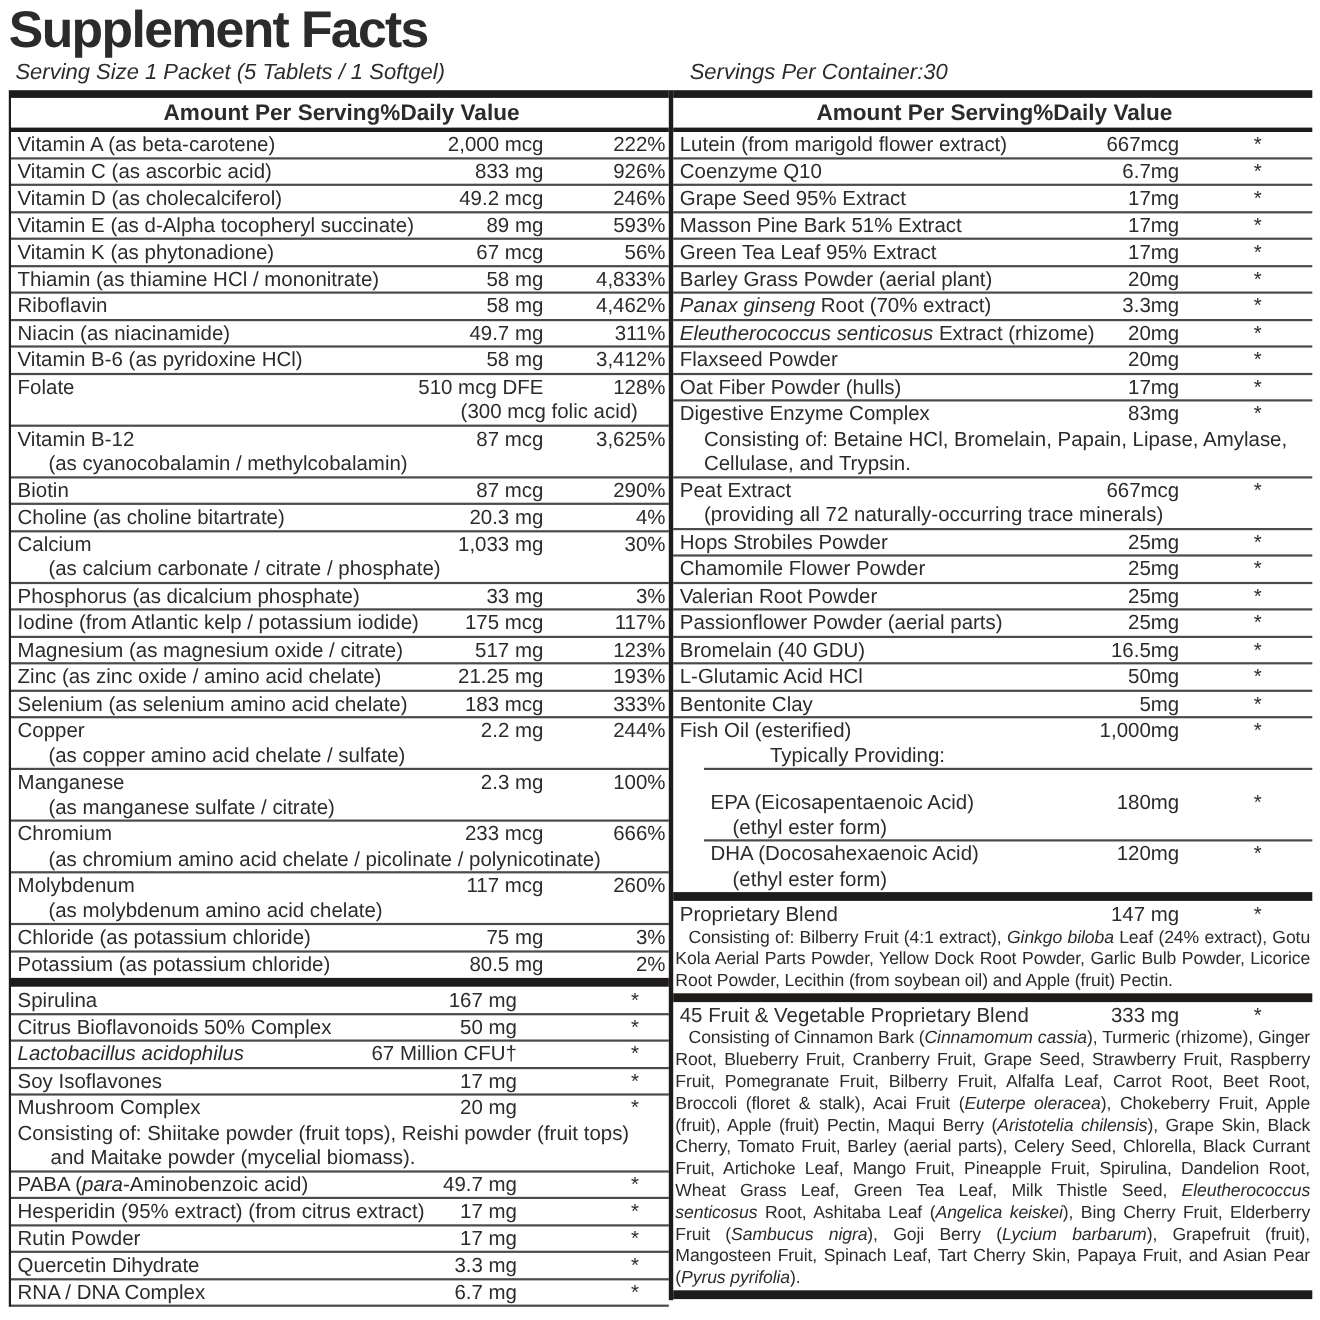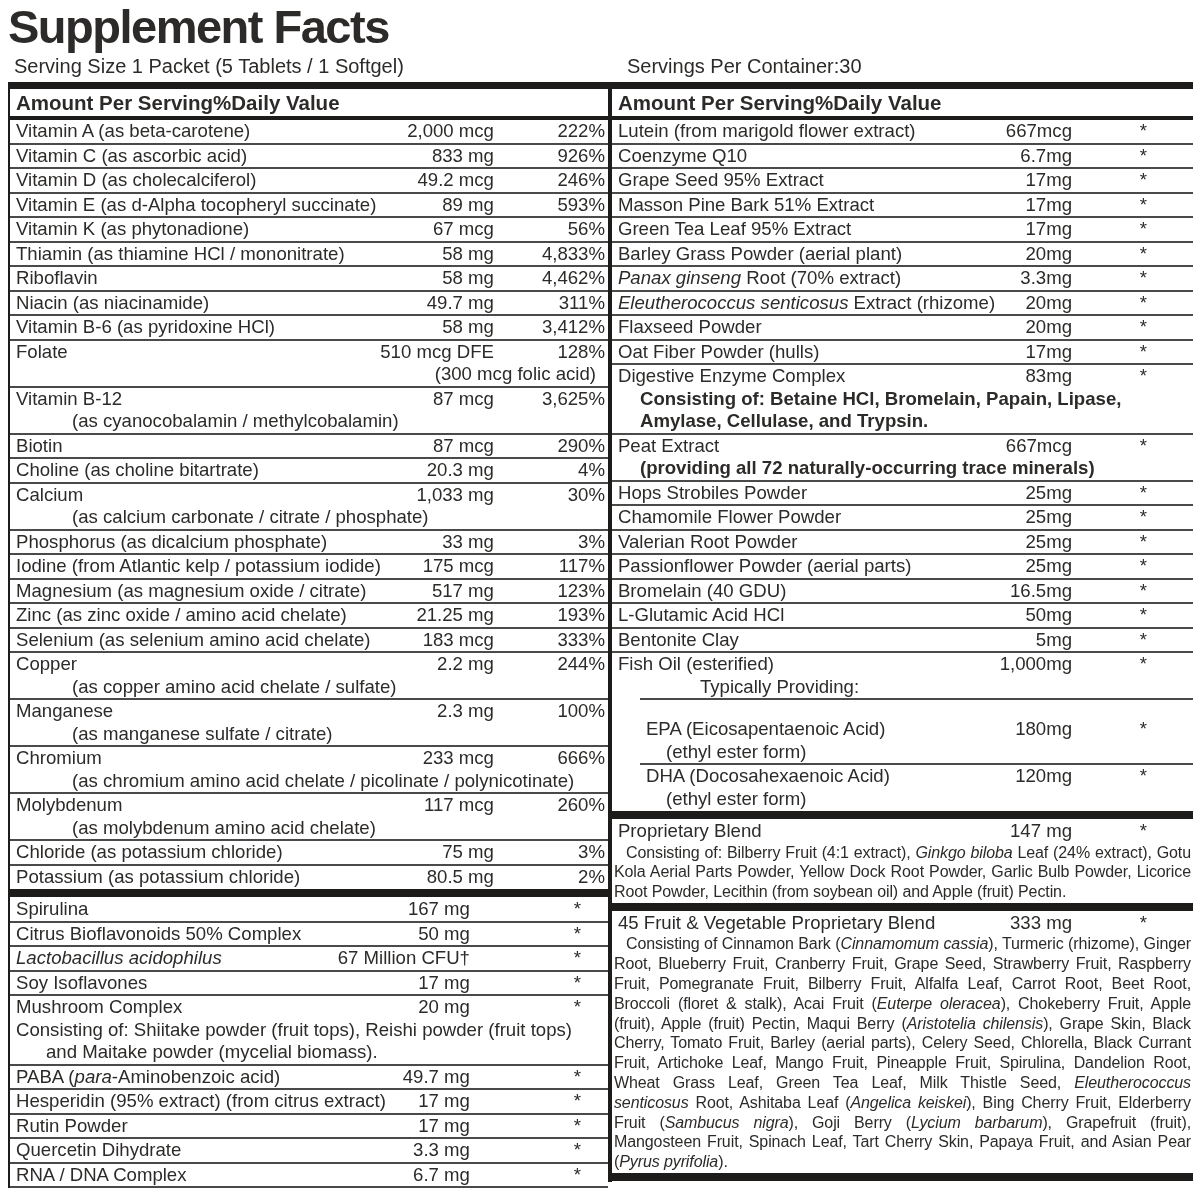--- a/index.html
+++ b/index.html
@@ -10,47 +10,47 @@
   html,body{margin:0;padding:0;}
   body{
     width:1200px;height:1200px;overflow:hidden;background:#ffffff;
     color:var(--text);
     font-family:"Liberation Sans", sans-serif;
   }
   .page{padding:2px 7px 0 8px;}
   .title{
     font-size:47px;font-weight:bold;letter-spacing:-1.5px;line-height:50px;
   }
-  .servline{display:flex;font-size:20px;line-height:24px;margin:2px 0 4px 0;}
+  .servline{display:flex;font-size:20px;line-height:24px;margin:2px 0 4px 0;font-style:italic;}
   .servline .l{width:601px;padding-left:6px;}
   .servline .r{padding-left:12px;}
   .cols{display:flex;align-items:flex-start;}
   .col{font-size:18.6px;}
   .col.left{width:601px;border-left:2.5px solid var(--bar);}
   .col.right{width:584px;border-left:4px solid var(--bar);}
   .thead{
-    display:flex;justify-content:flex-start;
+    display:flex;justify-content:center;
     border-top:7px solid var(--bar);border-bottom:4px solid var(--bar);
     font-weight:bold;font-size:20.5px;line-height:25px;padding:1px 3px 1px 6px;
   }
   .rows{width:100%;}
   .col.left .rows{border-bottom:2px solid var(--line);}
   .row{display:flex;line-height:22.5px;padding-left:6px;white-space:nowrap;}
   .row.ln{border-top:2px solid var(--line);}
   .row .lb{flex:0 1 auto;min-width:0;overflow:visible;text-align:center;}
   .row .amt{margin-left:auto;white-space:nowrap;}
   .left .row .amt{margin-right:14px;}
   .left .row .dv{flex:0 0 97px;text-align:right;padding-right:3px;}
   .left .row .dv.star{padding-right:27px;}
   .right .row .dv{flex:0 0 75px;text-align:right;padding-right:46px;}
   .sub{line-height:22.5px;white-space:normal;}
-  .sub.indent{padding-left:34px;margin-left:28px;}
-  .sub.right{text-align:right;padding-right:12px;}
+  .sub.indent{padding-left:34px;}
+  .sub.right{text-align:right;padding-right:28px;}
   .sub.hang{padding-left:36px;text-indent:-30px;}
-  .sub.plain{padding-left:28px;font-weight:bold;}
+  .sub.plain{padding-left:28px;}
   .sub.eef{padding-left:26px;}
   .divider{height:8px;background:var(--bar);margin:1px 0;}
   .note{margin-left:28px;border-bottom:2px solid var(--line);padding-left:60px;line-height:22.5px;}
   .subblock{margin-left:28px;}
   .subblock.bb{border-bottom:2px solid var(--line);margin-top:18px;}
   .para{
     font-size:16px;line-height:19.8px;text-align:justify;
     white-space:normal;padding:0 2px;text-indent:12px;letter-spacing:-0.1px;
   }
   i{font-style:italic;}

